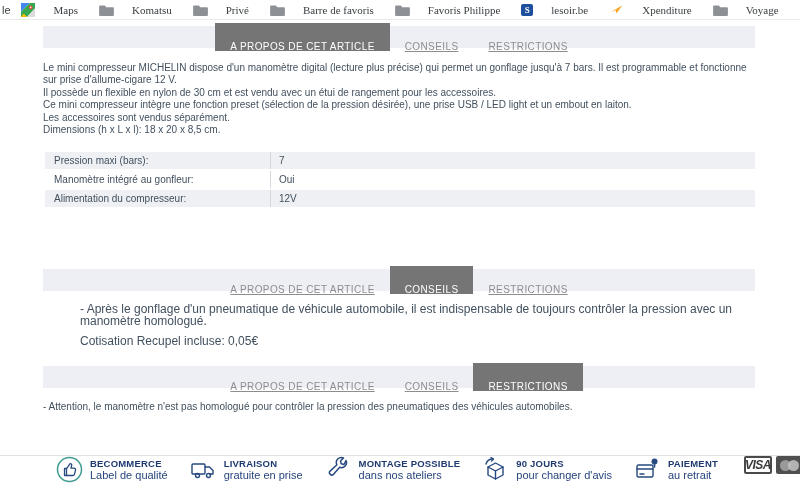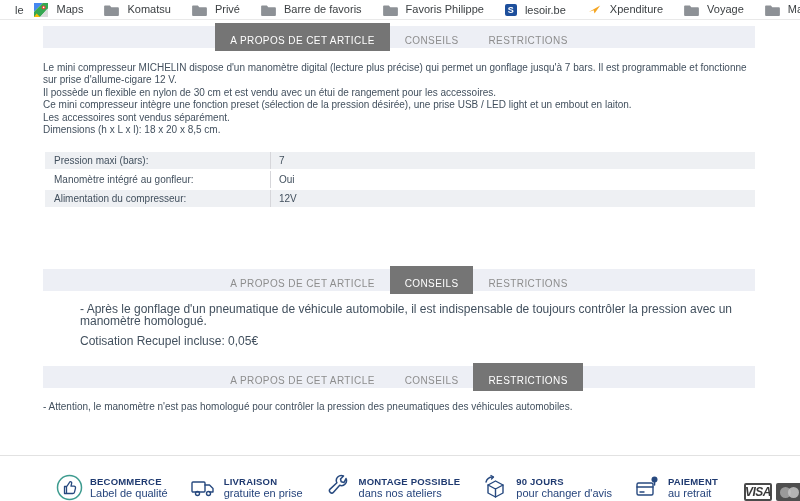--- a/index.html
+++ b/index.html
@@ -3,33 +3,33 @@
 <meta charset="utf-8">
 <style>
   * { margin:0; padding:0; box-sizing:border-box; }
   html,body { width:800px; height:501px; background:#fff; overflow:hidden;
     font-family:"Liberation Sans", sans-serif; }
   .screen { position:relative; width:800px; height:501px; background:#fff; }
 
   
   .bookmarks-bar { position:absolute; top:0; left:0; width:800px; height:20px;
     background:#fff; border-bottom:1px solid #e9e9e9; display:flex; align-items:center;
-    padding-left:15px; white-space:nowrap; overflow:hidden; }
+    padding-left:2px; white-space:nowrap; overflow:hidden; }
   .bm-partial { font-size:11px; color:#3c4043; margin-right:10px; }
-  .bm-item { display:flex; align-items:flex-start; gap:8px; margin-right:21px; cursor:pointer; }
+  .bm-item { display:flex; align-items:flex-end; gap:18px; margin-right:21px; cursor:pointer;font-family:Liberation Serif, serif; }
   .bm-item span.lbl { font-size:11px; color:#3c4043; }
   .bm-ico { width:15px; height:13px; display:flex; align-items:center; justify-content:center; flex:0 0 auto; }
   .lesoir-ico { width:12px; height:12px; background:#1d4f9c; border-radius:2px; color:#fff;
     font-size:9px; font-weight:bold; display:flex; align-items:center; justify-content:center; }
 
   
   .tabbar { position:absolute; left:43px; width:712px; height:22px; background:#edeff5;
     display:flex; justify-content:center; align-items:center; }
-  .tab { font-size:10px; letter-spacing:.4px; color:#8d8d8d; padding:4px 15px; height:22px;
-    line-height:22px; cursor:pointer; }
+  .tab { font-size:10px; letter-spacing:.4px; color:#8d8d8d; padding:10px 15px; height:22px;
+    line-height:22px; cursor:pointer;text-decoration:underline; }
   .tab.active { background:#757575; color:#fff; height:28px; line-height:28px; margin:-3px 0; }
   #tabbar-about { top:26px; }
   #tabbar-conseils { top:269px; }
   #tabbar-restrictions { top:366px; }
 
   
   .desc { position:absolute; top:62px; left:43px; width:714px; font-size:10px;
     line-height:12.4px; color:#42505e; }
   .desc p { margin:0; }
 
@@ -44,21 +44,21 @@
 
   
   .conseils-text { position:absolute; top:303px; left:43px; width:714px; font-size:12px;
     color:#42505e;margin-left:37px; }
   .conseils-text p { margin:0 0 8px 0; line-height:12px; }
   .restrictions-text { position:absolute; top:401px; left:43px; width:714px; font-size:10px;
     color:#42505e; line-height:12px; }
 
   
   .footer { position:absolute; top:455px; left:0; width:800px; height:46px;
-    border-top:1px solid #e2e2e2; background:#fff; display:flex; align-items:flex-end;
+    border-top:1px solid #e2e2e2; background:#fff; display:flex; align-items:flex-start;
     padding-left:56px; }
   .badge { display:flex; align-items:center; gap:7px; margin-right:22px; flex:0 0 auto; }
   .badge-ico { width:27px; height:27px; flex:0 0 auto; }
   .badge-txt { display:flex; flex-direction:column; justify-content:center; }
   .badge-title { font-size:9.5px; font-weight:bold; color:#1f3a70; letter-spacing:.2px; }
   .badge-sub { font-size:11px; color:#27457c; }
 
   .payments { display:flex; align-items:center; gap:4px; margin-left:4px; }
   .pay { width:28px; height:18px; border-radius:2px; position:relative; flex:0 0 auto; }
   .pay.visa { background:#fff; border:2px solid #4a4a4a; display:flex; align-items:center;

